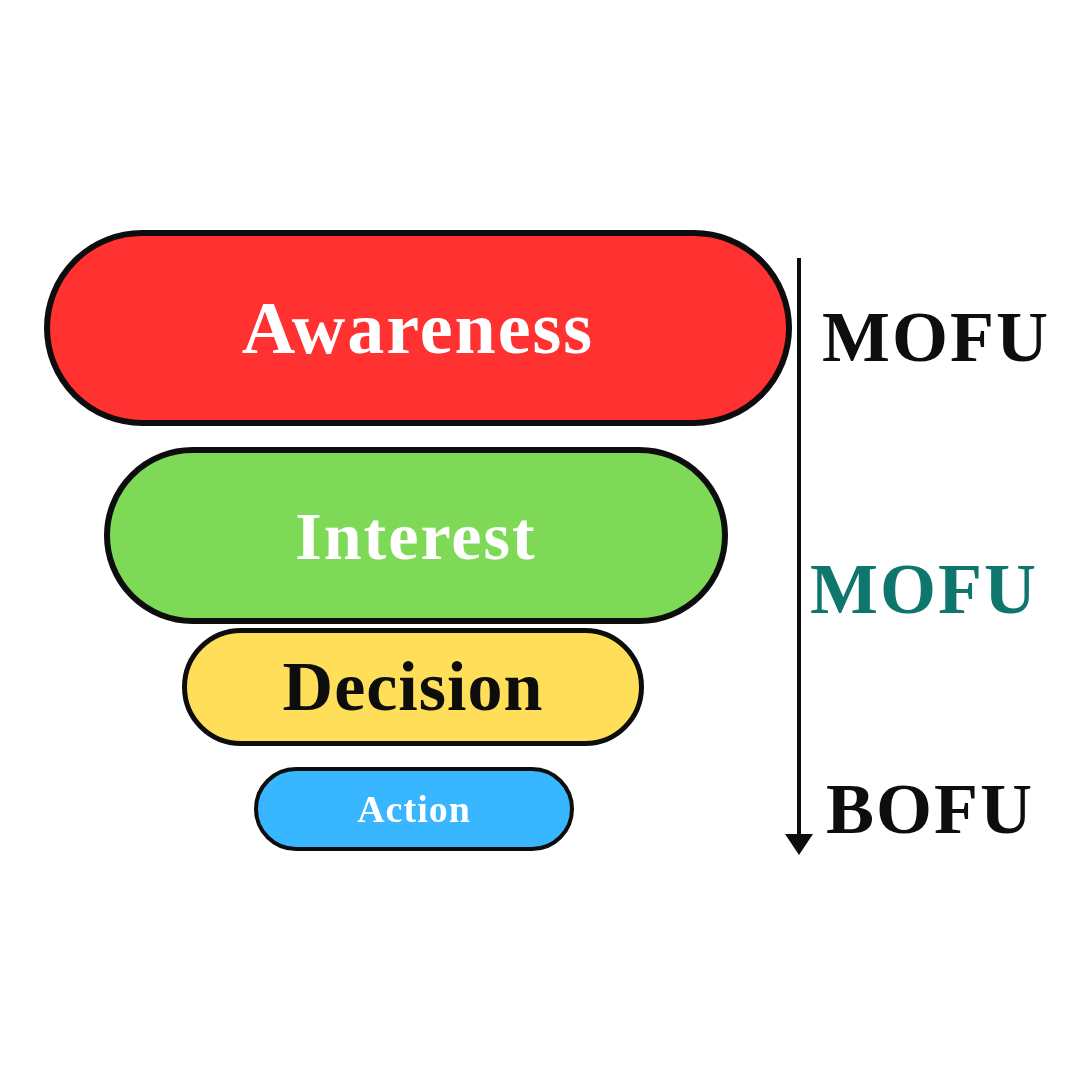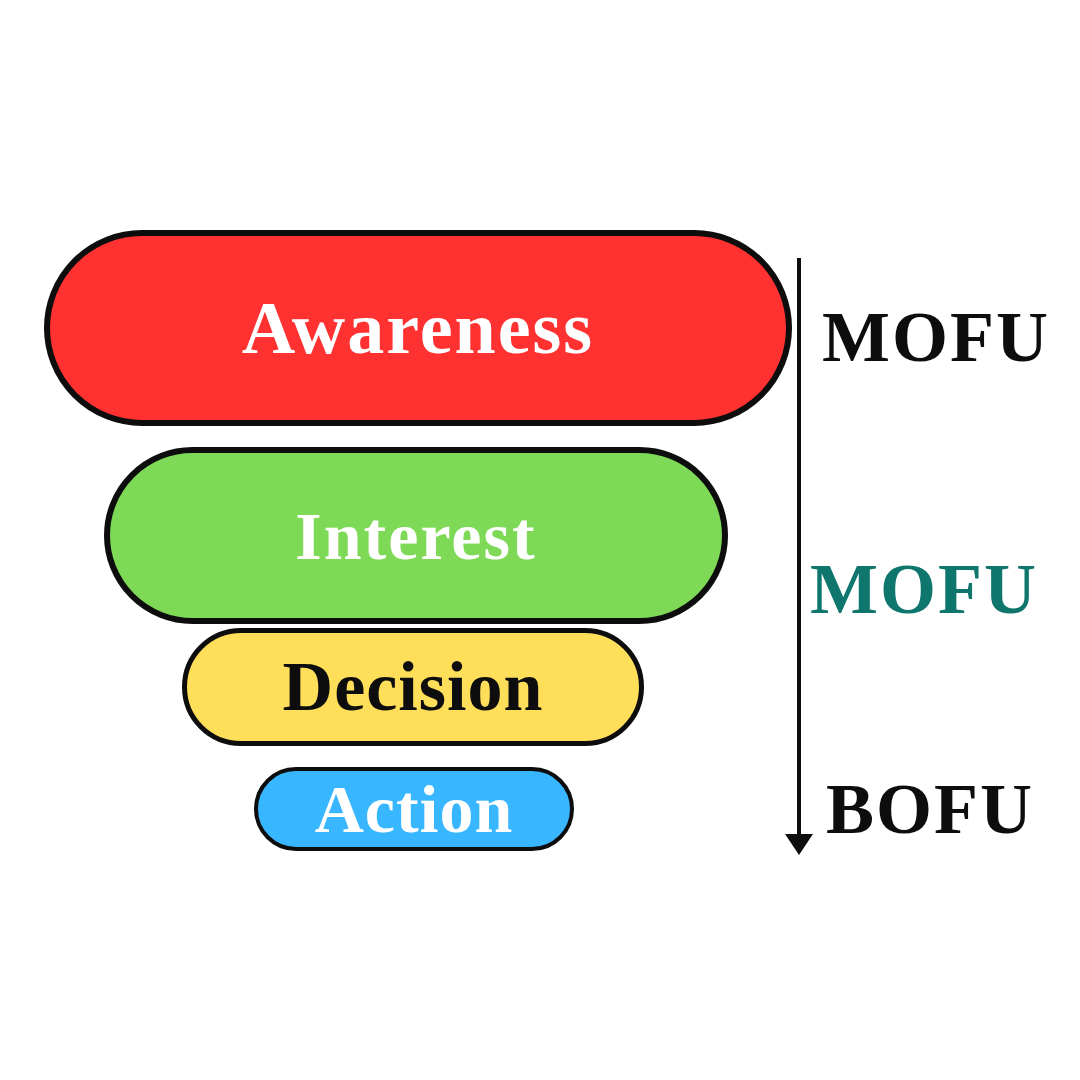--- a/index.html
+++ b/index.html
@@ -33,21 +33,21 @@
     letter-spacing: 1px;
     white-space: nowrap;
   }
   .stage-0 { left: 44px;  top: 230px; width: 748px; height: 196px; }
   .stage-0 .stage-label { font-size: 74px; letter-spacing: 2px; }
   .stage-1 { left: 104px; top: 447px; width: 624px; height: 177px; }
   .stage-1 .stage-label { font-size: 68px; letter-spacing: 2px; }
   .stage-2 { left: 182px; top: 628px; width: 462px; height: 118px; border-width: 5px; }
   .stage-2 .stage-label { font-size: 70px; }
   .stage-3 { left: 254px; top: 767px; width: 320px; height: 84px; border-width: 4px; }
-  .stage-3 .stage-label { font-size: 68px; }
+  .stage-3 .stage-label { font-size: 38px; }
 
   
   .axis-line {
     position: absolute;
     left: 797px;
     top: 258px;
     width: 4px;
     height: 578px;
     background: #0d0d0d;
   }

